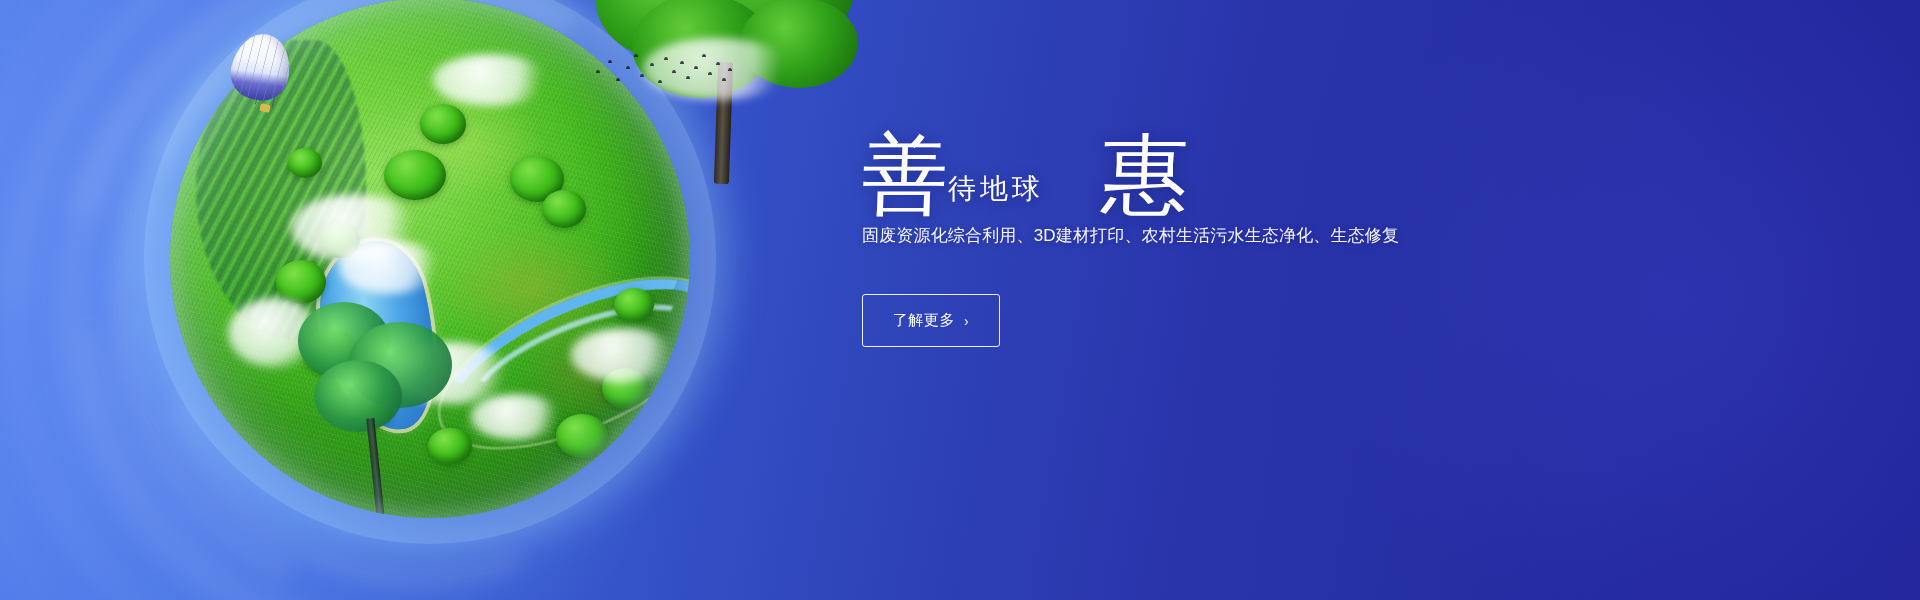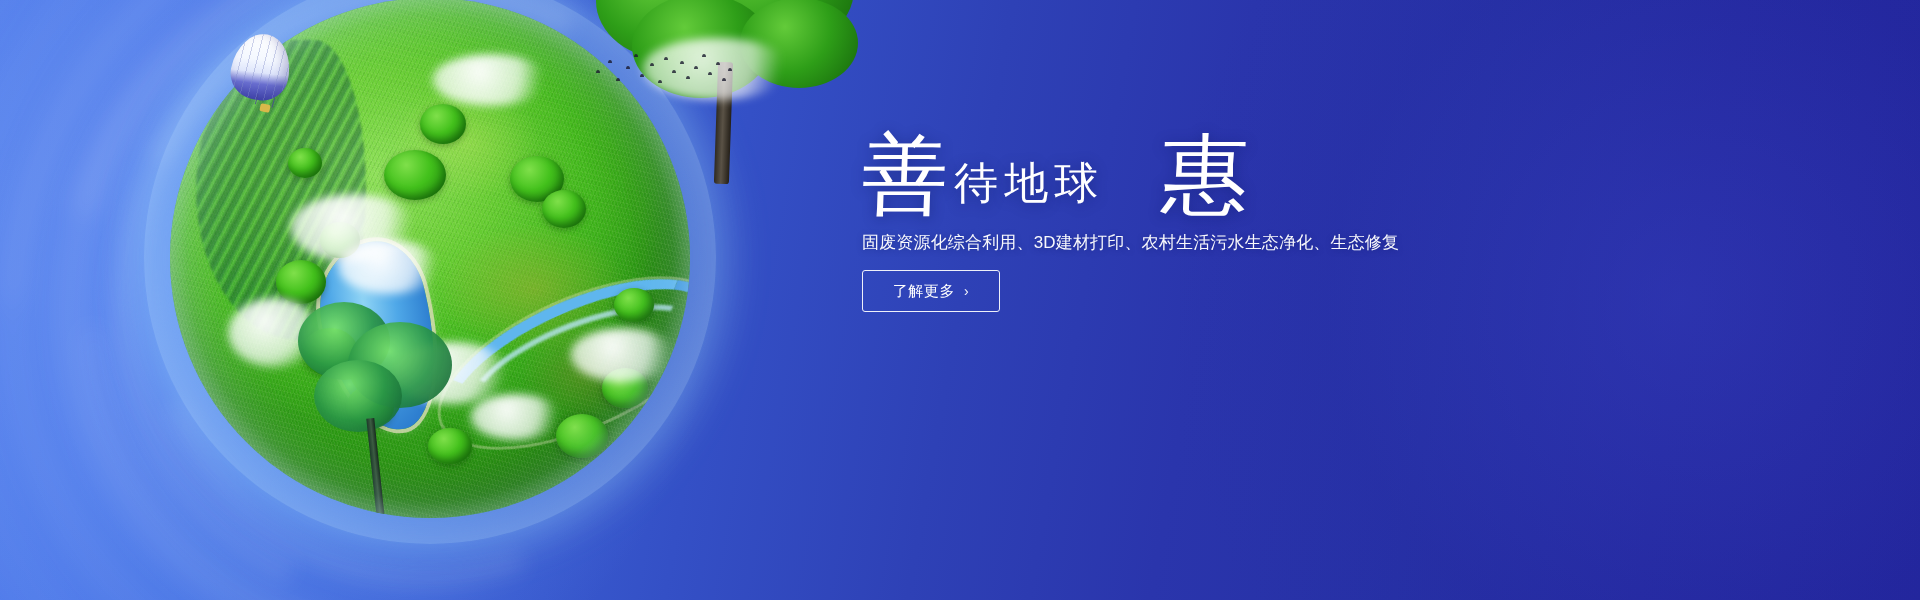--- a/index.html
+++ b/index.html
@@ -198,37 +198,36 @@
     white-space:nowrap; line-height:1;
     text-shadow:0 2px 14px rgba(10,20,90,.45);
   }
   .hl-big {
     font-family:"Liberation Serif","DejaVu Serif",serif;
     font-size:86px; font-weight:400; letter-spacing:0;
     transform:translateY(6px) skewX(-2deg);
   }
   .hl-small {
     font-family:Liberation Serif, serif;
-    font-size:44px; font-weight:400; letter-spacing:.14em;
-    margin-left:6px;
+    font-size:28px; font-weight:400; letter-spacing:.14em;
   }
   .hl-gap { display:inline-block; width:58px; }
 
   .subtitle {
     margin-top:26px; color:#fff;
     font-size:25px; font-weight:400; letter-spacing:.30em;
     white-space:nowrap; text-shadow:0 1px 8px rgba(10,20,90,.40);
   }
   .desc {
-    margin-top:19px; color:rgba(255,255,255,.97);
+    margin-top:12px; color:rgba(255,255,255,.97);
     font-size:17px; letter-spacing:.01em; white-space:nowrap;
     text-shadow:0 1px 6px rgba(10,20,90,.40);
   }
   .btn {
-    margin-top:16px; width:138px; height:42px; border-radius:3px;
+    margin-top:47px; width:138px; height:53px; border-radius:3px;
     border:1px solid rgba(255,255,255,.92);
     background:transparent; color:#fff;
     display:flex; align-items:center; justify-content:center; gap:9px;
     font-size:15px; letter-spacing:.04em; cursor:pointer;
     font-family:"Liberation Sans","DejaVu Sans",sans-serif;
   }
   .btn .chev { font-size:14px; opacity:.95; }
 </style>
 </head>
 <body>

